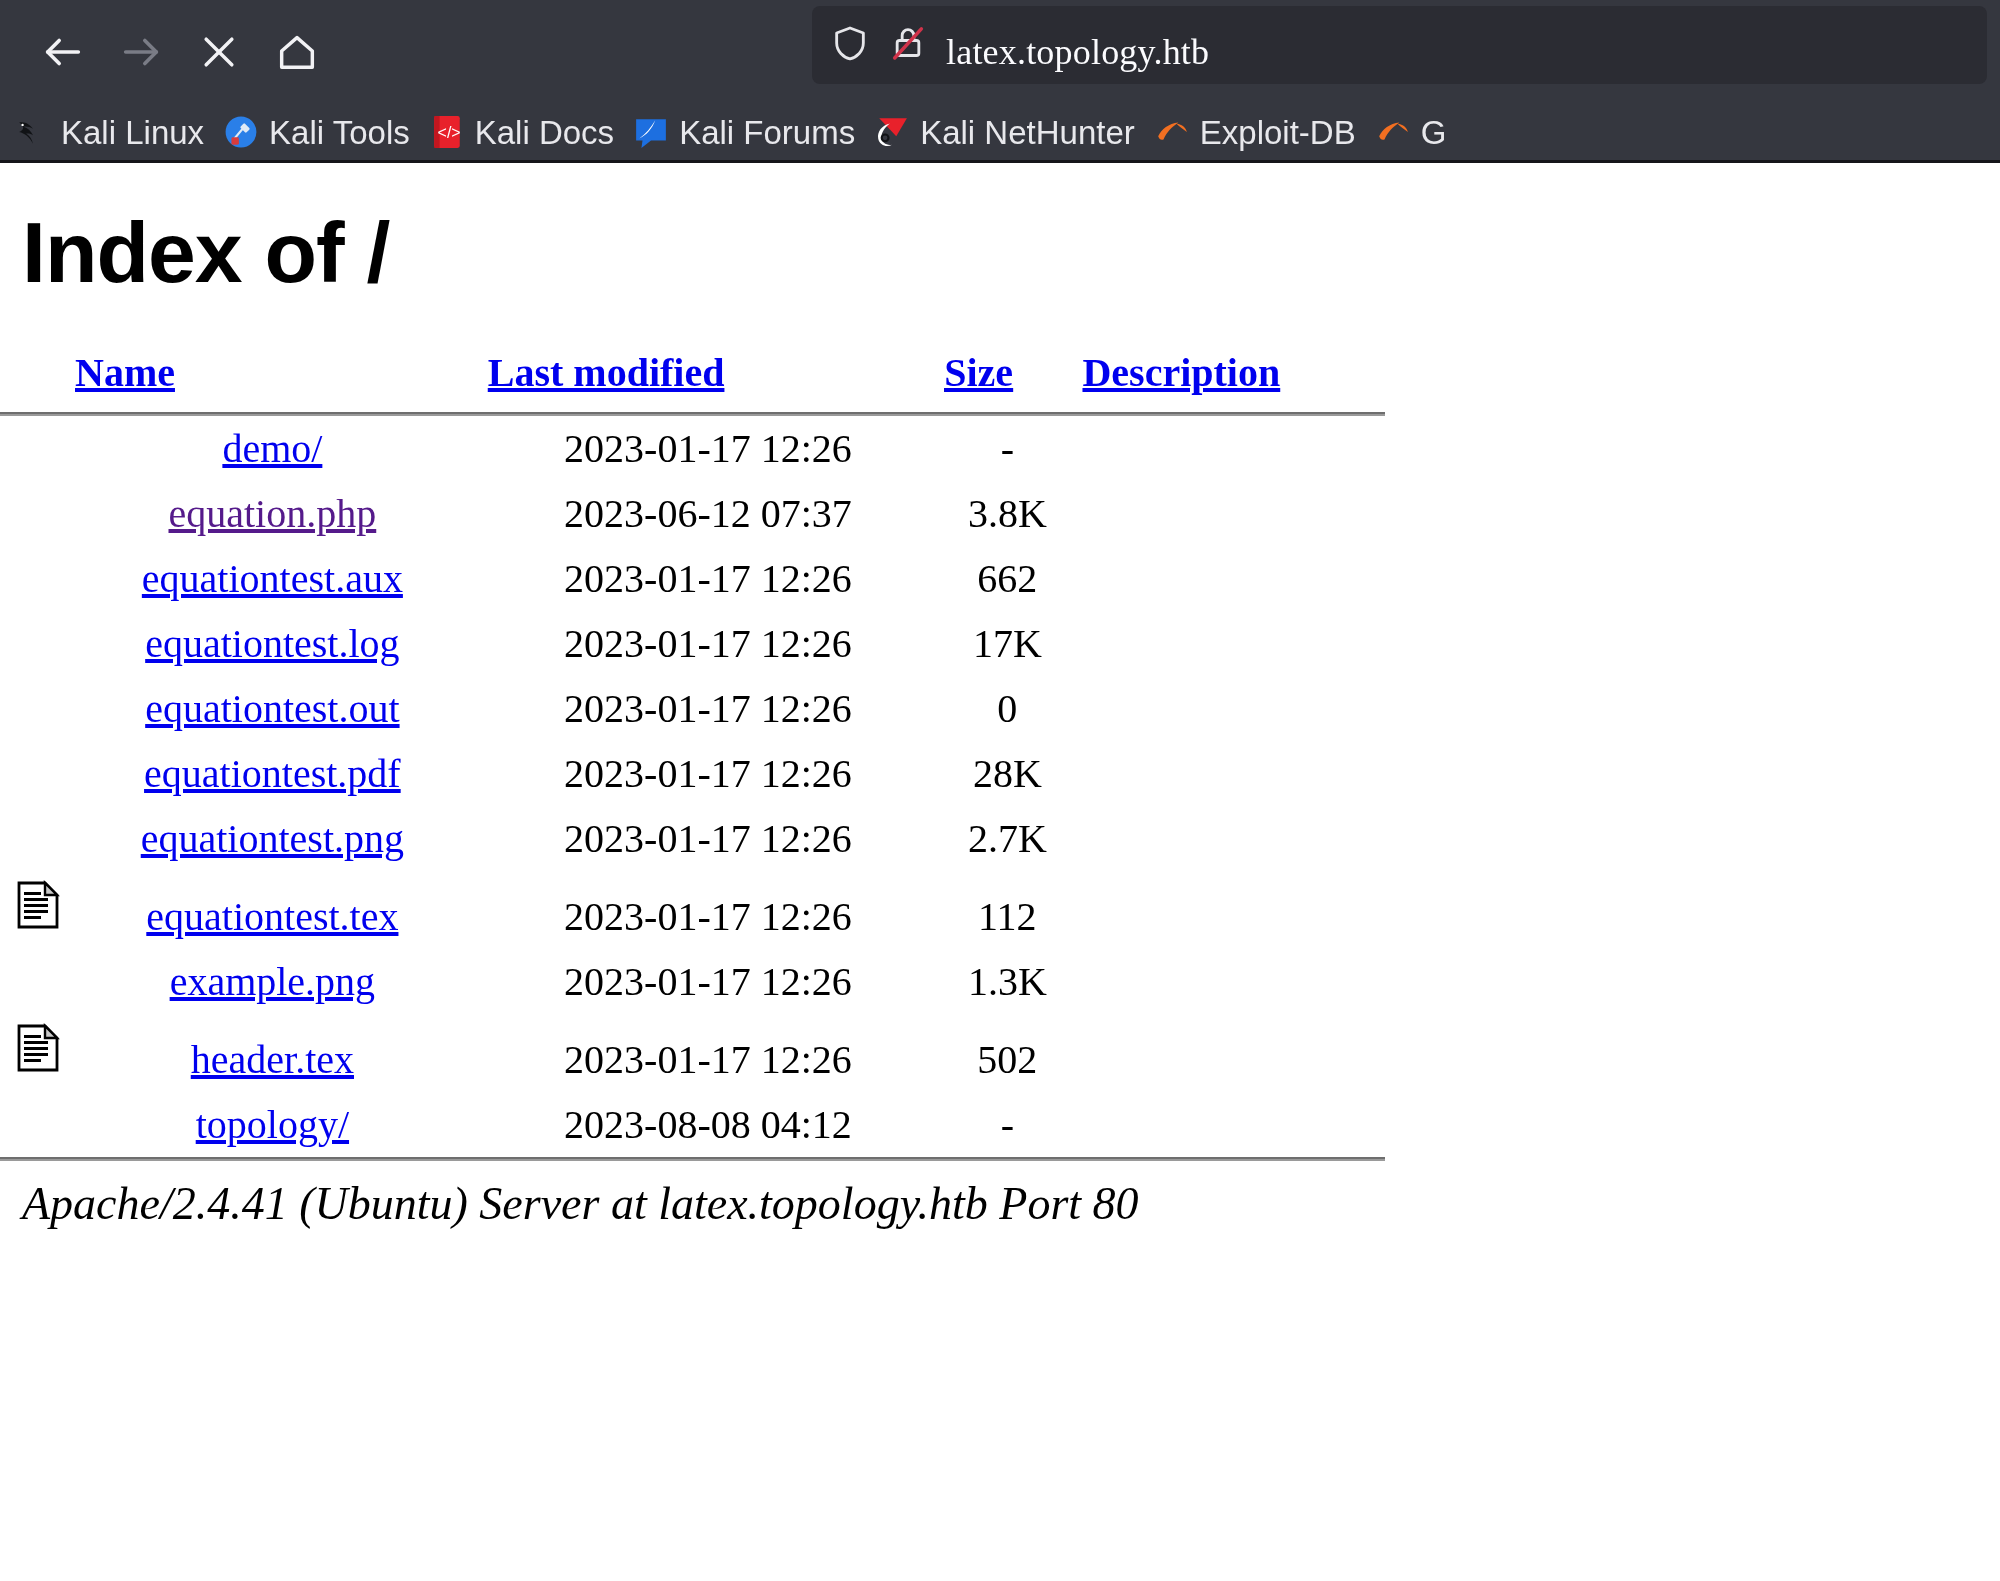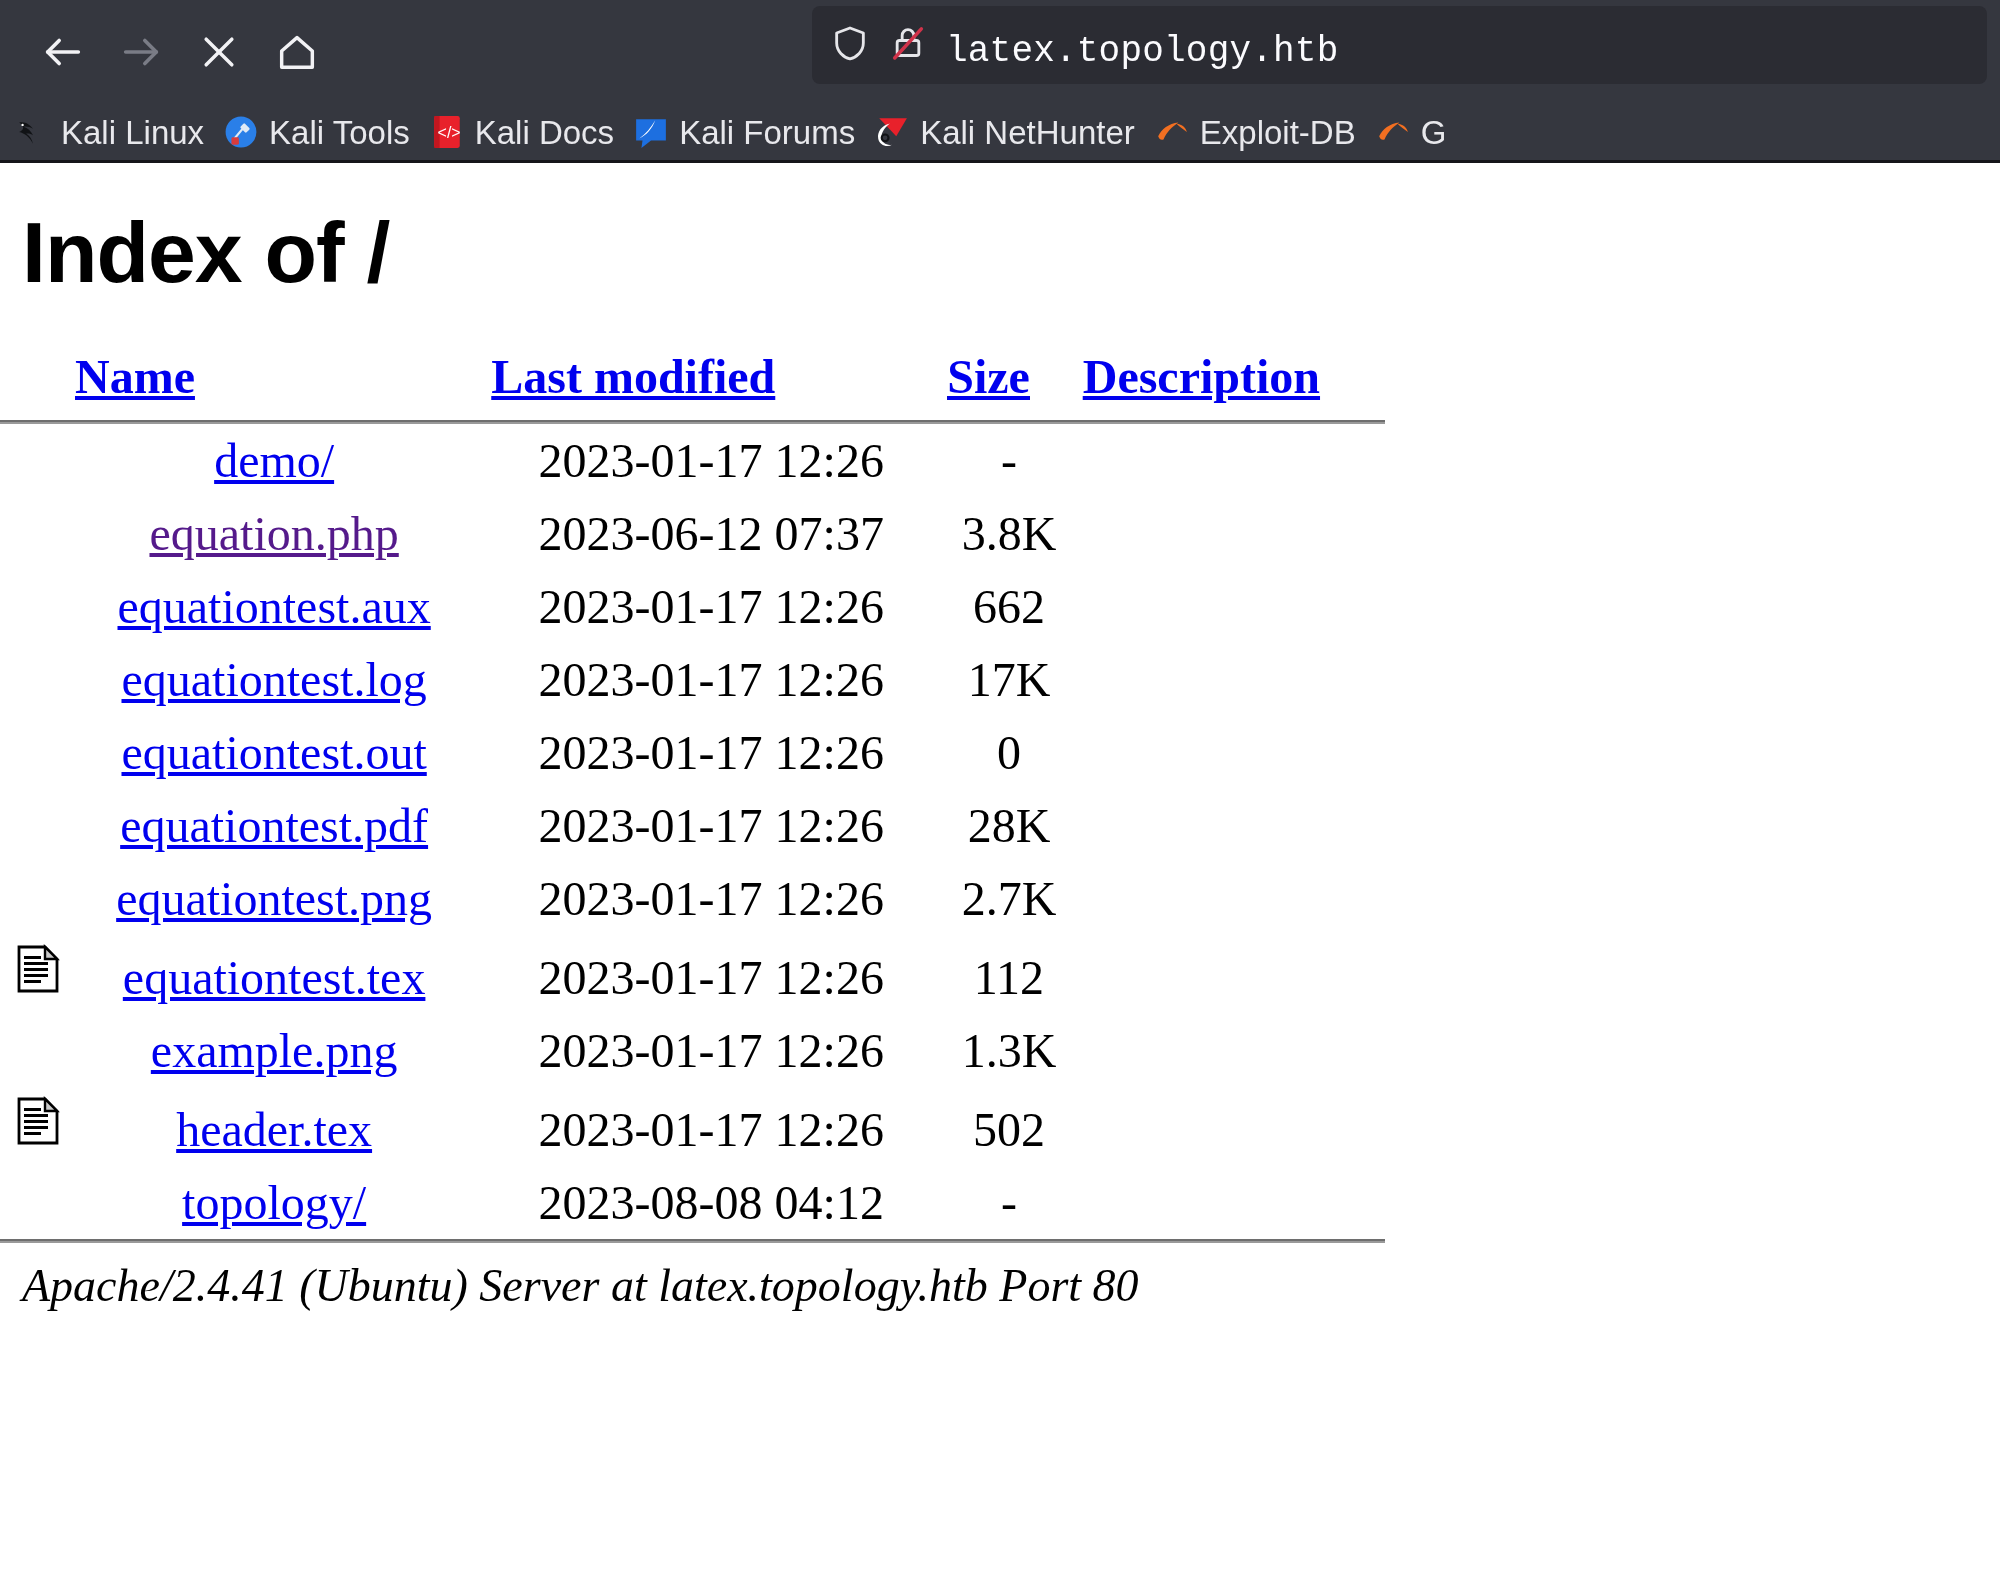--- a/index.html
+++ b/index.html
@@ -52,21 +52,21 @@
     border-radius: 8px;
     display: flex;
     align-items: center;
     padding: 0 18px;
     gap: 18px;
   }
   #url-text {
     color: #fbfbfe;
     font-size: 36px;
     letter-spacing: 0.2px;
-    font-family: Liberation Mono, monospace;
+    font-family: Liberation Serif, serif;
     white-space: nowrap;
     margin-top: 13px;
   }
 
   
   #bookmarks-bar {
     height: 56px;
     display: flex;
     align-items: center;
     padding-left: 10px;
@@ -116,21 +116,21 @@
     padding: 46px 0 0 22px;
     line-height: 1.0;
     letter-spacing: -1px;
   }
 
   #listing-table {
     border-collapse: collapse;
     margin-top: 54px;
     margin-left: 0px;
     font-family: "Liberation Serif", "DejaVu Serif", serif;
-    font-size: 48px;
+    font-size: 40px;
     color: #000000;
   }
   #listing-table th,
   #listing-table td {
     padding: 0;
     vertical-align: baseline;
     white-space: nowrap;
   }
 
   .col-icon { width: 75px; }

